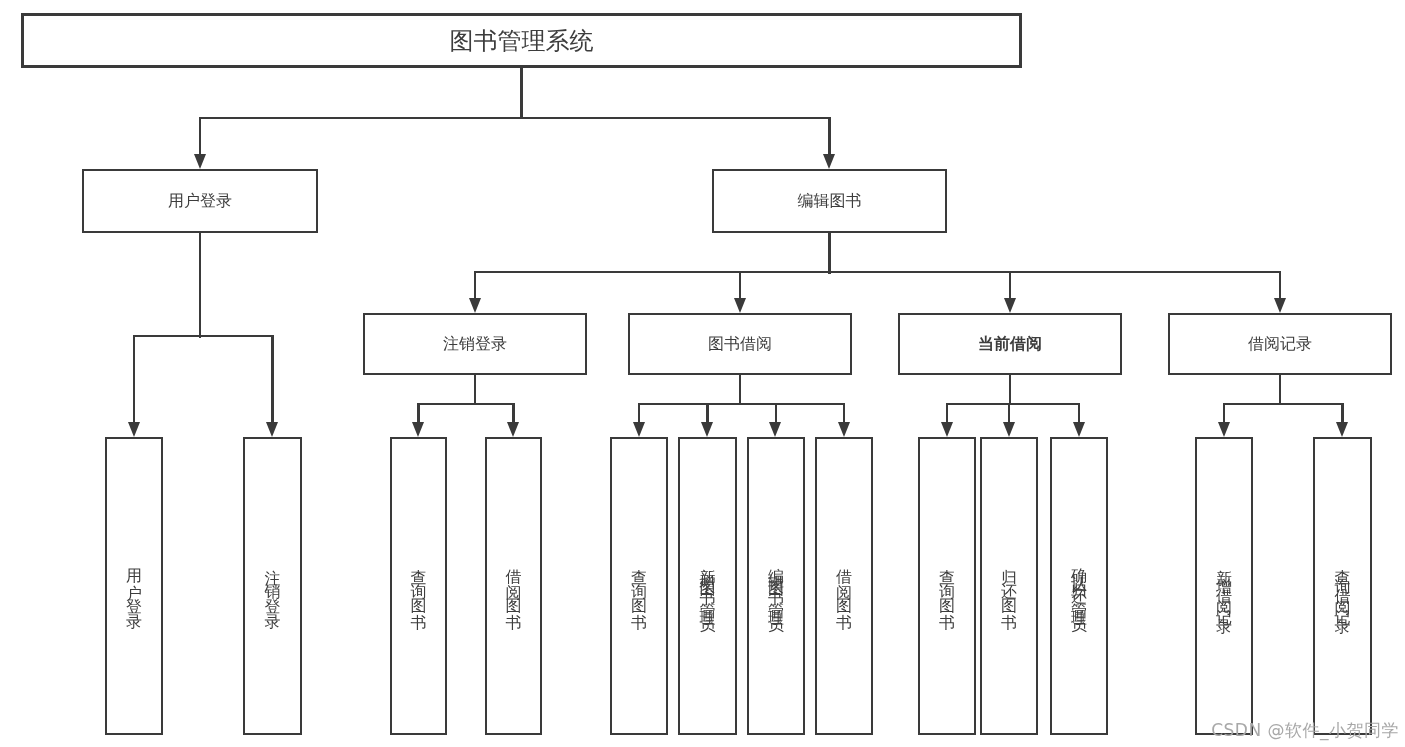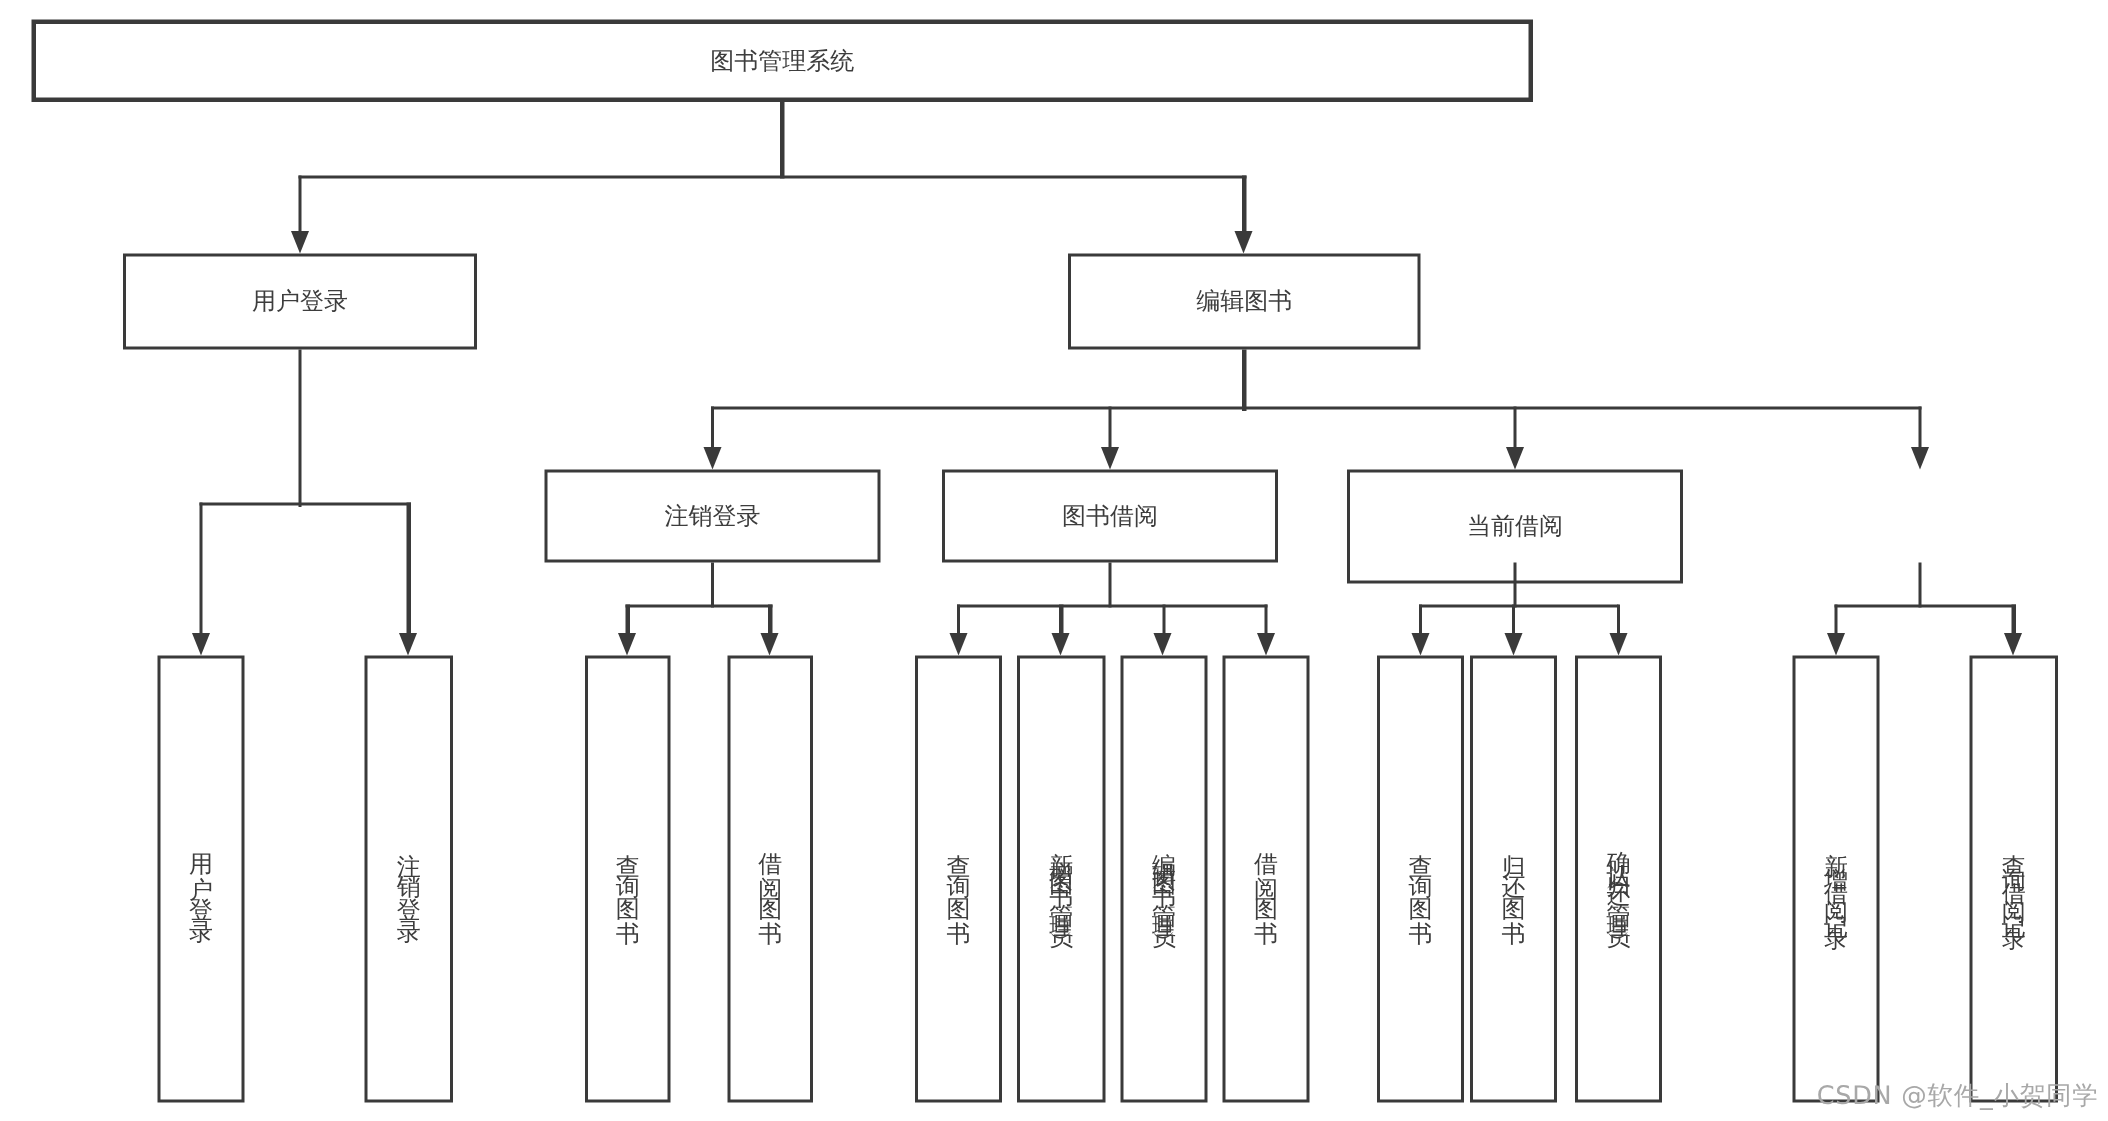--- a/index.html
+++ b/index.html
@@ -22,21 +22,21 @@
     position: absolute;
     box-sizing: border-box;
     background: #fff;
     border: 2.5px solid var(--line);
     display: flex;
     align-items: center;
     justify-content: center;
     font-size: 16px;
     line-height: 1;
   }
-  .box-root { border-width: 3px; font-size: 16px; }
+  .box-root { border-width: 3px; font-size: 24px; }
   .box-v {
     writing-mode: vertical-rl;
     text-orientation: mixed;
     white-space: nowrap;
   }
   .line-h, .line-v { position: absolute; background: var(--line); }
   .arrow-stem { position: absolute; background: var(--line); }
   .arrow-head {
     position: absolute;
     width: 0; height: 0;
@@ -59,21 +59,22 @@
 
 <div id="canvas">
 
   <div class="box box-root" style="left:21px; top:13px; width:1001px; height:55px;">图书管理系统</div>
 
   <div class="box" style="left:82px; top:169px; width:236px; height:64px;">用户登录</div>
   <div class="box" style="left:712px; top:169px; width:235px; height:64px;">编辑图书</div>
 
   <div class="box" style="left:363px; top:313px; width:224px; height:62px;">注销登录</div>
   <div class="box" style="left:628px; top:313px; width:224px; height:62px;">图书借阅</div>
-  <div class="box" style="left:898px; top:313px; width:224px; height:76px;">当前借阅</div>
+  <div class="box" style="left:898px; top:313px; width:224px; height:62px;font-weight:bold;">当前借阅</div>
+  <div class="box" style="left:1168px; top:313px; width:224px; height:62px;">借阅记录</div>
 
   <div class="box box-v" style="left: 105px; top: 437px; width: 58px; height: 298px; letter-spacing: 15px;">用户登录</div>
   <div class="box box-v" style="left: 243px; top: 437px; width: 59px; height: 298px; letter-spacing: 15px;">注销登录</div>
 
   <div class="box box-v" style="left: 390px; top: 437px; width: 57px; height: 298px; letter-spacing: 15px;">查询图书</div>
   <div class="box box-v" style="left: 485px; top: 437px; width: 57px; height: 298px; letter-spacing: 15px;">借阅图书</div>
 
   <div class="box box-v" style="left: 610px; top: 437px; width: 58px; height: 298px; letter-spacing: 15px;">查询图书</div>
   <div class="box box-v" style="left: 678px; top: 437px; width: 59px; height: 298px; letter-spacing: 7px;">新增图书（管理员）</div>
   <div class="box box-v" style="left: 747px; top: 437px; width: 58px; height: 298px; letter-spacing: 7px;">编辑图书（管理员）</div>

